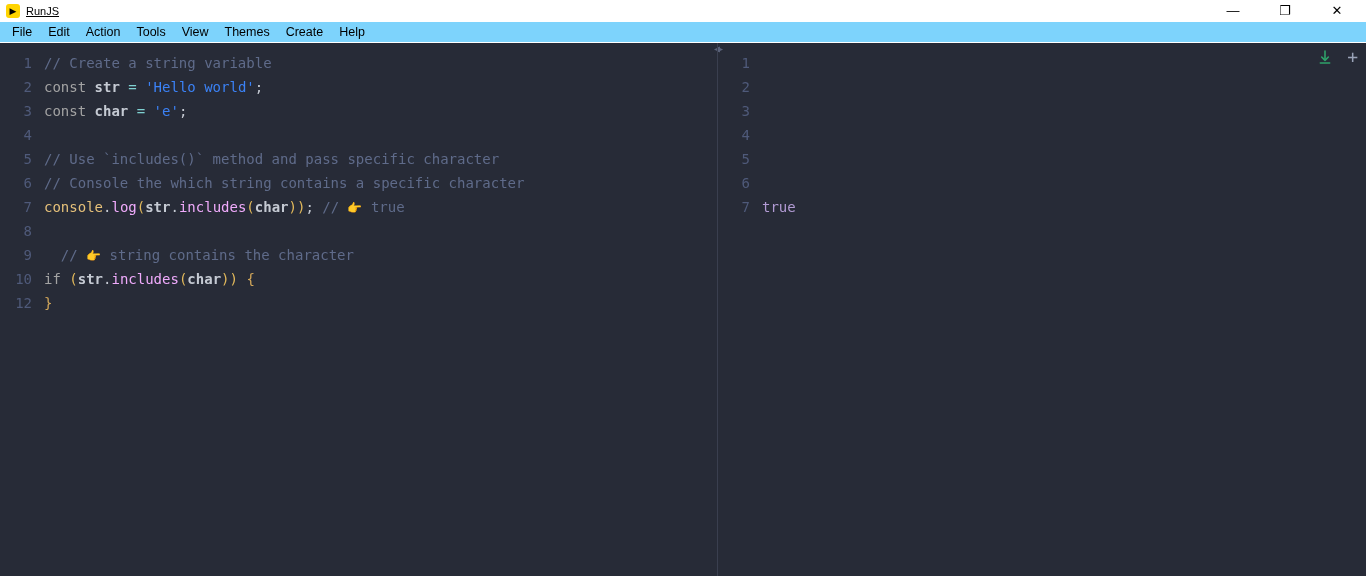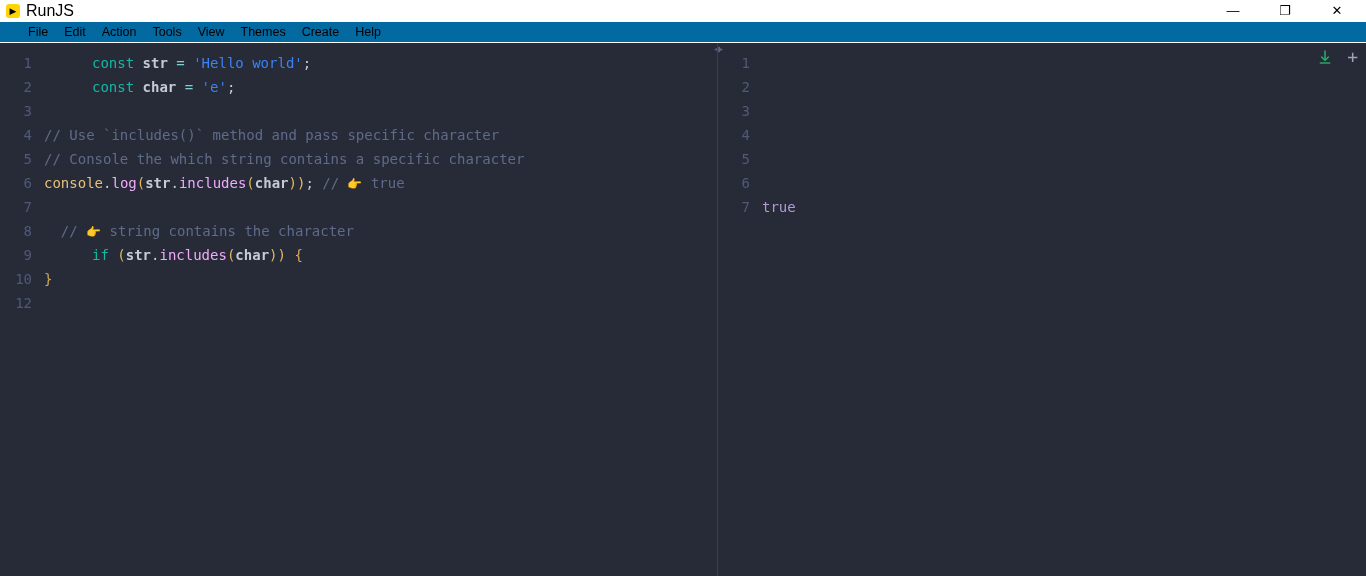--- a/index.html
+++ b/index.html
@@ -23,39 +23,39 @@
     color: #000;
   }
   .titlebar .app-icon {
     width: 14px; height: 14px;
     background: #ffd400;
     border-radius: 3px;
     display: flex; align-items: center; justify-content: center;
     margin-right: 6px;
     font-size: 9px; color: #000;
   }
-  .titlebar .title { font-size: 16px; }
+  .titlebar .title { font-size: 11px; text-decoration: underline; }
   .titlebar .win-controls {
     margin-left: auto;
     display: flex;
     gap: 22px;
     padding-right: 8px;
   }
   .titlebar .win-controls span {
     width: 30px; text-align: center;
     font-size: 13px; line-height: 14px;
     cursor: default;
   }
   
   .menubar {
     height: 21px;
     display: flex;
     align-items: center;
-    padding: 0 20px;
-    background: #0369a1;
+    padding: 0 4px;
+    background: #7dd3fc;
     border-bottom: 1px solid #fff;
     color: #000;
     font-size: 12.5px;
   }
   .menubar .menu-item { padding: 2px 8px; cursor: default; }
   
   .main {
     flex: 1;
     display: flex;
     background: #272b37;
@@ -94,21 +94,21 @@
     white-space: pre;
   }
   .gutter div { padding-right: 10px; }
   .code, .output {
     flex: 1;
     padding-top: 8px;
     padding-left: 2px;
   }
   
   .c-comment { color: #5f6b8a; }
-  .c-keyword { color: #14b8a6; margin-left: 48px; }
+  .c-keyword { color: #a3a3a3; }
   .c-var     { color: #c5cad3; font-weight: bold; }
   .c-op      { color: #7fd1d1; }
   .c-string  { color: #3b82f6; }
   .c-punc    { color: #c5cad3; }
   .c-func    { color: #f0abfc; }
   .c-ident   { color: #e6c17a; }
   .c-paren   { color: #e2b95b; }
   .c-brace   { color: #d2a75a; }
   .c-out     { color: #b29bd4; }
   .emoji     { font-size: 12px; }
@@ -163,20 +163,21 @@
         <div>4</div>
         <div>5</div>
         <div>6</div>
         <div>7</div>
         <div>8</div>
         <div>9</div>
         <div>10</div>
         <div>12</div>
       </div>
     <div class="code" id="editor-code">
+        <div><span class="c-comment">// Create a string variable</span></div>
         <div><span class="c-keyword">const </span><span class="c-var">str</span><span class="c-op"> = </span><span class="c-string">'Hello world'</span><span class="c-punc">;</span></div>
         <div><span class="c-keyword">const </span><span class="c-var">char</span><span class="c-op"> = </span><span class="c-string">'e'</span><span class="c-punc">;</span></div>
         <div><span></span></div>
         <div><span class="c-comment">// Use `includes()` method and pass specific character</span></div>
         <div><span class="c-comment">// Console the which string contains a specific character</span></div>
         <div><span class="c-ident">console</span><span class="c-punc">.</span><span class="c-func">log</span><span class="c-paren">(</span><span class="c-var">str</span><span class="c-punc">.</span><span class="c-func">includes</span><span class="c-paren">(</span><span class="c-var">char</span><span class="c-paren">)</span><span class="c-paren">)</span><span class="c-punc">;</span><span> </span><span class="c-comment">// </span><span class="emoji">👉</span><span class="c-comment"> true</span></div>
         <div><span></span></div>
         <div><span>  </span><span class="c-comment">// </span><span class="emoji">👉</span><span class="c-comment"> string contains the character</span></div>
         <div><span class="c-keyword">if </span><span class="c-paren">(</span><span class="c-var">str</span><span class="c-punc">.</span><span class="c-func">includes</span><span class="c-paren">(</span><span class="c-var">char</span><span class="c-paren">)</span><span class="c-paren">)</span><span> </span><span class="c-brace">{</span></div>
         <div><span class="c-brace">}</span></div>

